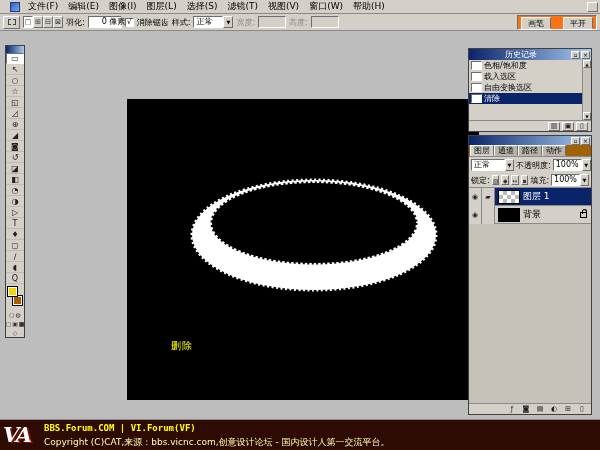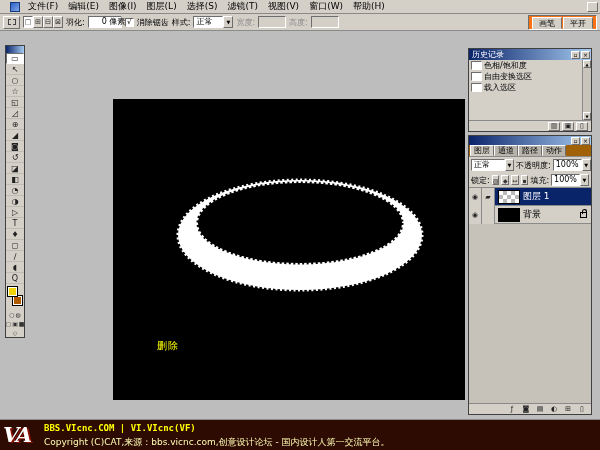--- a/index.html
+++ b/index.html
@@ -3,21 +3,21 @@
 <meta charset="utf-8">
 <style>
   * { margin:0; padding:0; box-sizing:border-box; }
   body { font-family:"DejaVu Sans", sans-serif; background:#555; }
   .app { position:relative; width:600px; height:450px; background:#bdbdbd; overflow:hidden;
          font-size:9px; color:#000; font-family:"DejaVu Sans", sans-serif; }
 
   
   .raised  { background:#d4d0c8; border:1px solid; border-color:#ffffff #6d6d6d #6d6d6d #ffffff; }
   .sunken  { background:#ffffff; border:1px solid; border-color:#6d6d6d #ffffff #ffffff #6d6d6d; }
-  .bluebar { background:linear-gradient(90deg,#0a246a,#a6caf0); color:#fff; }
+  .bluebar { background:linear-gradient(90deg,#0a246a,#a6caf0); color:#fff;text-align:center; }
 
   
   .menubar { position:absolute; left:0; top:0; width:600px; height:14px; background:#d4d0c8;
              border-bottom:1px solid #8a8a8a; display:flex; align-items:center; padding-left:10px; }
   .appicon { width:10px; height:10px; margin-right:3px;
              background:linear-gradient(135deg,#2b5fc7,#7fa8e8); border:1px solid #163a7a; }
   .menu-item { padding:0 5px; line-height:13px; white-space:nowrap; cursor:default; }
   .menubar-end { margin-left:auto; margin-right:2px; width:11px; height:10px; }
 
   
@@ -31,41 +31,41 @@
   .lbl { white-space:nowrap; }
   .lbl.disabled { color:#8a8a8a; }
   .field { height:12px; padding:0 13px; font-size:8px; line-height:10px; white-space:nowrap; }
   .field.feather { width:34px; }
   .field.dim { width:22px; background:#d4d0c8; }
   .checkbox { width:9px; height:9px; display:flex; align-items:center; justify-content:center; font-size:7px; line-height:7px; }
   .dropdown { height:12px; display:flex; align-items:stretch; }
   .dropdown .val { width:30px; padding:0 2px; background:#fff; border:1px solid; border-color:#6d6d6d #fff #fff #6d6d6d; line-height:10px; }
   .dropdown .dd { width:10px; display:flex; align-items:center; justify-content:center; font-size:5px; }
   .spacer { flex:1; }
-  .palette-well { display:flex; align-items:flex-end; gap:1px; background:#f97316; padding:2px 3px 0 3px; height:15px;
+  .palette-well { display:flex; align-items:flex-end; gap:12px; background:#f97316; padding:2px 3px 0 3px; height:15px;
                   border:1px solid; border-color:#6d6d6d #fff #fff #6d6d6d;justify-content:flex-end; }
   .well-tab { padding:0 6px; height:12px; line-height:11px; background:#d4d0c8;
               border:1px solid; border-color:#fff #6d6d6d #d4d0c8 #fff; white-space:nowrap; }
 
   
   .toolbox { position:absolute; left:5px; top:45px; width:20px; background:#d4d0c8;
              border:1px solid #404040; }
   .tb-title { height:7px; }
   .tool { height:11px; display:flex; align-items:center; justify-content:center; font-size:8px; color:#222;
           border-bottom:1px solid #c0bcb4; }
   .tool.active { background:#fff; border:1px solid; border-color:#6d6d6d #fff #fff #6d6d6d; }
   .tool span { pointer-events:none; }
   .swatches { position:relative; height:26px; }
   .swatch { position:absolute; width:11px; height:11px; border:1px solid #000; box-shadow:inset 0 0 0 1px #fff; }
   .swatch.fg  { left:1px; top:2px;  z-index:2; }
   .swatch.bgc { left:6px; top:11px; z-index:1; }
   .tb-row { height:9px; display:flex; align-items:center; justify-content:center; gap:1px; font-size:6px; color:#333; }
 
   
-  .canvas { position:absolute; left:113px; top:99px; width:352px; height:301px; background:#000; }
+  .canvas { position:absolute; left:127px; top:99px; width:352px; height:301px; background:#000; }
   .canvas svg { position:absolute; left:0; top:0; }
   .canvas-label { position:absolute; left:44px; top:240px; font-size:10px; color:#ffff00; letter-spacing:1px; }
 
   
   .panel { position:absolute; background:#d4d0c8; border:1px solid #404040; display:flex; flex-direction:column; }
   .p-title { height:11px; display:flex; align-items:center; padding:0 1px 0 3px; font-size:8px; flex:0 0 auto; }
   .p-title .t-text { flex:1; white-space:nowrap; overflow:hidden; }
   .t-btn { width:9px; height:8px; margin-left:1px; display:flex; align-items:center; justify-content:center;
            font-size:6px; line-height:6px; color:#000; }
   .p-strip { height:11px; border-top:1px solid #8a8a8a; display:flex; align-items:center; justify-content:flex-end;
@@ -270,25 +270,29 @@
       <span class="t-btn raised">▫</span>
       <span class="t-btn raised">×</span>
     </div>
     <div class="h-list">
       <div class="h-row">
         <span class="h-icon sunken"></span>
         <span class="h-label">色相/饱和度</span>
       </div>
       <div class="h-row">
         <span class="h-icon sunken"></span>
-        <span class="h-label">自由变换选区</span>
+        <span class="h-label">载入选区</span>
       </div>
       <div class="h-row">
         <span class="h-icon sunken"></span>
-        <span class="h-label">载入选区</span>
+        <span class="h-label">自由变换选区</span>
+      </div>
+      <div class="h-row selected">
+        <span class="h-icon sunken"></span>
+        <span class="h-label">清除</span>
       </div>
       <div class="h-scroll">
         <span class="raised">▲</span>
         <span class="raised">▼</span>
       </div>
     </div>
     <div class="p-strip">
       <span class="strip-icon raised">▥</span>
       <span class="strip-icon raised">▣</span>
       <span class="strip-icon raised">▯</span>
@@ -355,17 +359,17 @@
       <span class="strip-icon">◙</span>
       <span class="strip-icon">▤</span>
       <span class="strip-icon">◐</span>
       <span class="strip-icon">⊞</span>
       <span class="strip-icon">▯</span>
     </div>
   </div>
 
   <div class="footer">
     <span class="f-logo">VA</span>
-    <div class="f-line1">BBS.VIcnc.COM | VI.VIcnc(VF)</div>
+    <div class="f-line1">BBS.Forum.COM | VI.Forum(VF)</div>
     <div class="f-line2">Copyright (C)CAT,来源：bbs.vicnc.com,创意设计论坛 - 国内设计人第一交流平台。</div>
   </div>
 
 </div>
 
 </body></html>

